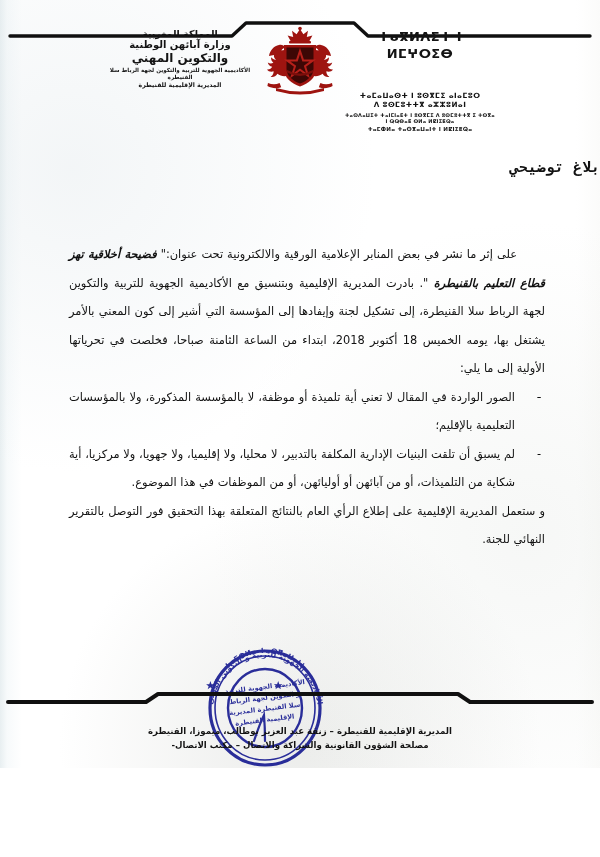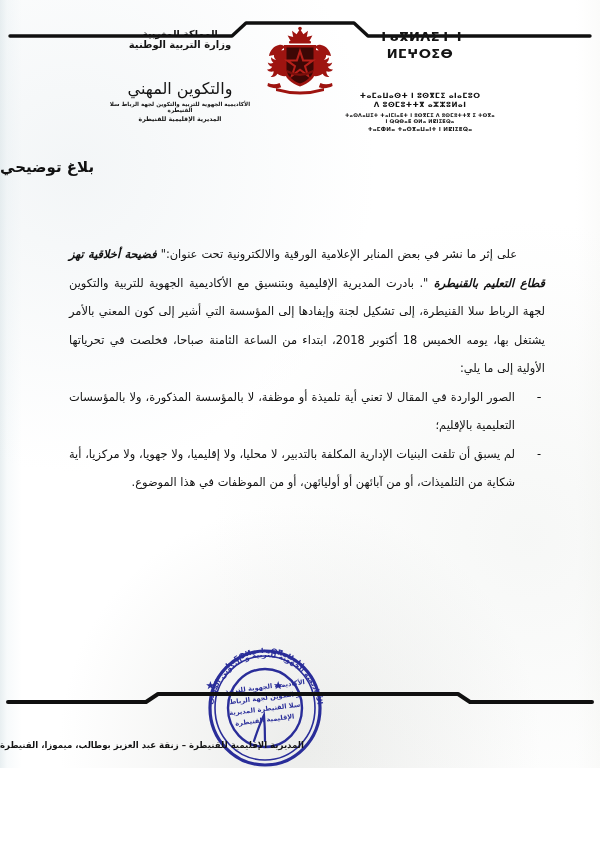--- a/index.html
+++ b/index.html
@@ -60,21 +60,21 @@
 
   .ministry-ar {
     text-align: center;
     color: #141414;
     line-height: 1.18;
     width: 152px;
     padding-top: 2px;
   }
   .ministry-ar .l1 { font-size: 9.5px; font-weight: 700; letter-spacing: .2px; }
   .ministry-ar .l2 { font-size: 10px;  font-weight: 700; }
-  .ministry-ar .l3 { font-size: 16px;  font-weight: 400; margin-top: 29px; }
+  .ministry-ar .l3 { font-size: 12px;  font-weight: 700; }
   .ministry-ar .l4 { font-size: 5.6px; font-weight: 700; margin-top: 2px; }
   .ministry-ar .l5 { font-size: 6.2px; font-weight: 700; margin-top: 1px; }
 
   .ministry-tif {
     text-align: center;
     color: #141414;
     line-height: 1.3;
     width: 152px;
     padding-top: 3px;
     font-family: "DejaVu Sans", sans-serif;
@@ -85,25 +85,26 @@
   .ministry-tif .t4 { font-size: 5px;   font-weight: 700; margin-top: 2px; letter-spacing: .2px; }
   .ministry-tif .t5 { font-size: 5.6px; font-weight: 700; margin-top: 1px; letter-spacing: .2px; }
 
   .coat-of-arms { width: 76px; height: 70px; flex: 0 0 76px; }
   .coat-of-arms svg { display: block; width: 100%; height: 100%; }
 
   
   .doc-title {
     position: absolute;
     top: 158px; left: 0; right: 0;
-    text-align: left;
+    text-align: right;
     font-size: 15px;
     font-weight: 700;
     color: #111111;
     letter-spacing: .2px;
+    font-family: Liberation Mono, monospace;
   }
 
   
   .body-copy {
     position: absolute;
     top: 240px;
     right: 55px;
     left: 69px;
     color: #111111;
     font-size: 11.4px;
@@ -155,21 +156,21 @@
   .rule-bottom {
     position: absolute;
     bottom: 62px; left: 6px; right: 6px;
     height: 16px;
   }
   .rule-bottom svg { display: block; width: 100%; height: 100%; }
 
   .footer {
     position: absolute;
     bottom: 16px; left: 0; right: 0;
-    text-align: left;
+    text-align: center;
     color: #131313;
     font-size: 8.6px;
     font-weight: 700;
     line-height: 1.55;
   }
 </style>
 </head>
 <body>
 
 <div class="page">
@@ -180,21 +181,21 @@
     <div class="rule-top">
       <svg viewBox="0 0 584 22" preserveAspectRatio="none">
         <path d="M2,18 L224,18 L238,5 L346,5 L360,18 L582,18" fill="none" stroke="#101010" stroke-width="3.4" stroke-linecap="round" stroke-linejoin="round"></path>
       </svg>
     </div>
 
     <div class="masthead">
 
       <div class="ministry-ar">
         <div class="l1">المملكة المغربية</div>
-        <div class="l2">وزارة التربية الوطنية</div>
+        <div class="l2">وزارة آبائهن الوطنية</div>
         <div class="l3">والتكوين المهني</div>
         <div class="l4">الأكاديمية الجهوية للتربية والتكوين لجهة الرباط سلا القنيطرة</div>
         <div class="l5">المديرية الإقليمية للقنيطرة</div>
       </div>
 
       <div class="coat-of-arms">
         <svg viewBox="0 0 76 70">
           <g fill="#9e1410">
 
             <path d="M38 3 l3.4 5.2 4.6-3.4 -1.2 6.2 5.6-1.4 -3 5.4 h-18.8 l-3-5.4 5.6 1.4 -1.2-6.2 4.6 3.4z"></path>
@@ -247,20 +248,21 @@
       <li class="finding">
         <span class="dash">-</span>
         <span>الصور الواردة في المقال لا تعني أية تلميذة أو موظفة، لا بالمؤسسة المذكورة، ولا بالمؤسسات التعليمية بالإقليم؛</span>
       </li>
       <li class="finding">
         <span class="dash">-</span>
         <span>لم يسبق أن تلقت البنيات الإدارية المكلفة بالتدبير، لا محليا، ولا إقليميا، ولا جهويا، ولا مركزيا، أية شكاية من التلميذات، أو من آبائهن أو أوليائهن، أو من الموظفات في هذا الموضوع.</span>
       </li>
     </ul>
 
+    <p class="closing">و ستعمل المديرية الإقليمية على إطلاع الرأي العام بالنتائج المتعلقة بهذا التحقيق فور التوصل بالتقرير النهائي للجنة.</p>
   </div>
 
   <div class="stamp">
     <svg viewBox="0 0 138 126">
       <defs>
         <path id="ring-outer" d="M69,122 a53,55 0 1,1 0.1,0"></path>
         <path id="ring-inner-top" d="M16,63 a53,55 0 0,1 106,0"></path>
       </defs>
       <g stroke="#1b1f93" fill="none">
         <ellipse cx="69" cy="63" rx="55" ry="57" stroke-width="3.2"></ellipse>
@@ -293,15 +295,16 @@
   </div>
 
   <div class="rule-bottom">
     <svg viewBox="0 0 588 16" preserveAspectRatio="none">
       <path d="M2,12 L140,12 L152,4 L452,4 L464,12 L586,12" fill="none" stroke="#101010" stroke-width="4" stroke-linecap="round" stroke-linejoin="round"></path>
     </svg>
   </div>
 
   <div class="footer">
     <div>المديرية الإقليمية للقنيطرة – زنقة عبد العزيز بوطالب، ميموزا، القنيطرة</div>
+    <div>مصلحة الشؤون القانونية والشراكة والاتصال – مكتب الاتصال-</div>
   </div>
 
 </div>
 
 </body></html>

